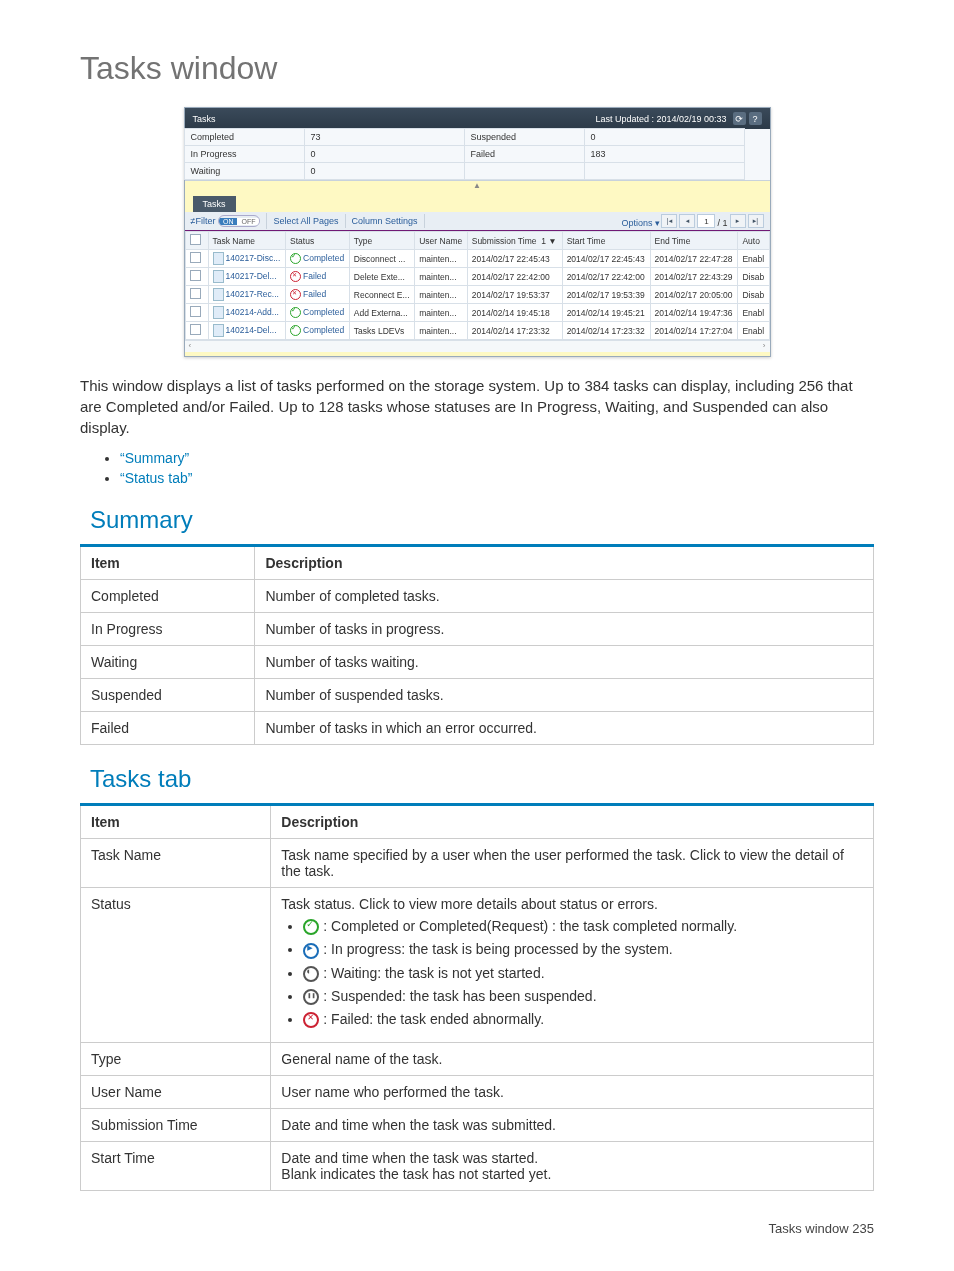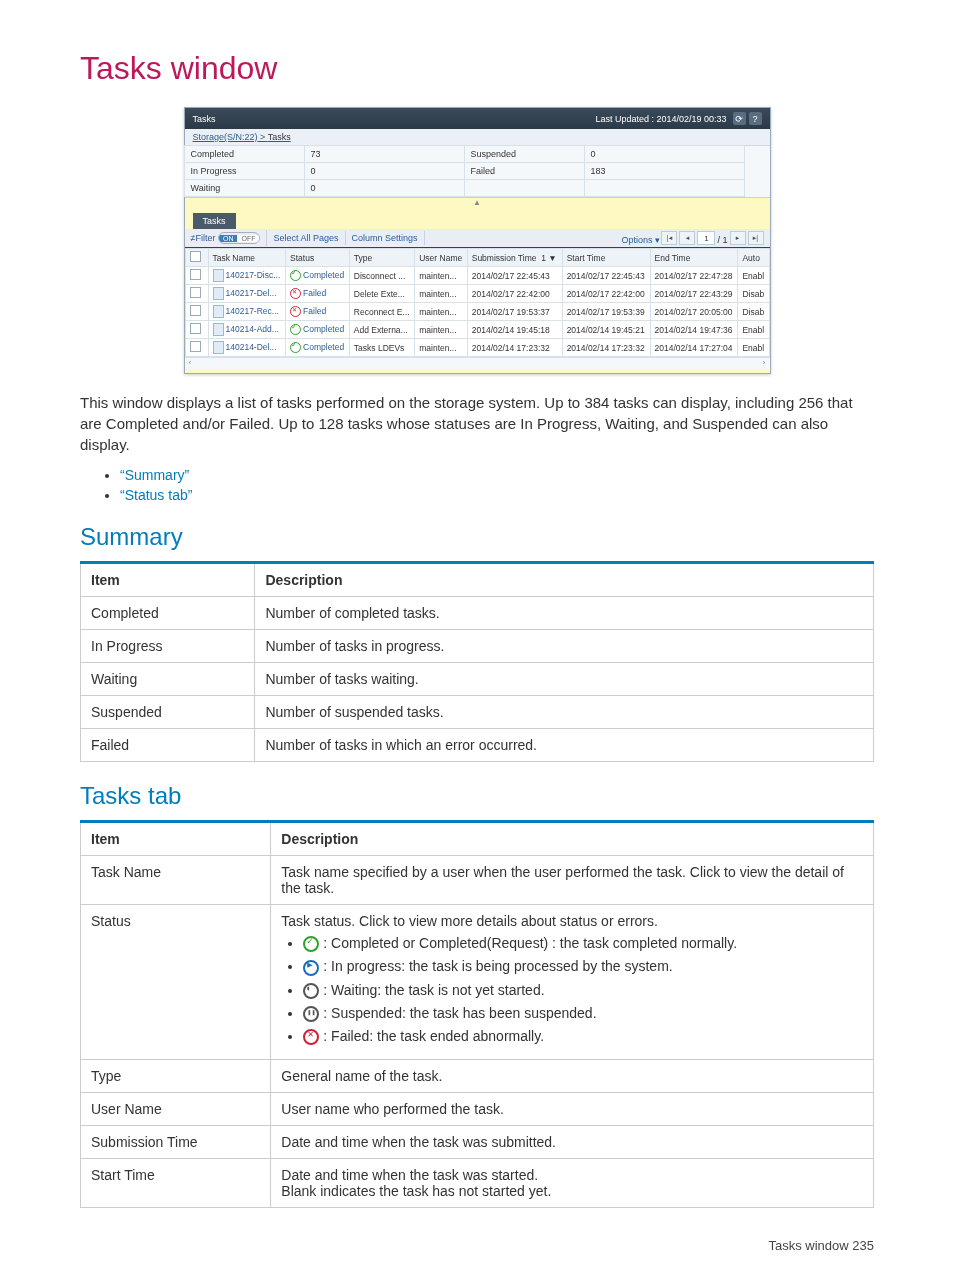--- a/index.html
+++ b/index.html
@@ -6,30 +6,30 @@
     margin: 0;
     font-family: Arial, Helvetica, sans-serif;
     font-size: 14px;
     color: #333;
     background: #fff;
     padding: 50px 80px 40px 80px;
     width: 794px;
     box-sizing: content-box;
   }
   h1.page-title {
-    color: #be185d;
+    color: #737373;
     font-weight: normal;
     font-size: 32px;
     margin: 0 0 20px 0;
   }
   h2.section-title {
     color: #007dba;
     font-weight: normal;
     font-size: 24px;
-    margin: 20px 0 10px 0;
+    margin: 20px 0 10px 10px;
   }
   p.body-text {
     font-size: 15px;
     line-height: 1.4;
     margin: 12px 0;
   }
   ul.link-list {
     margin: 8px 0 20px 0;
     padding-left: 40px;
   }
@@ -240,23 +240,20 @@
 <div class="tasks-window">
   <div class="wnd-header">
     <span>Tasks</span>
     <span style="display:flex;align-items:center;gap:6px;">
       <span>Last Updated : 2014/02/19 00:33</span>
       <span class="hdr-icons">
         <span class="icon">⟳</span>
         <span class="icon">?</span>
       </span>
     </span>
-  </div>
-  <div class="breadcrumb">
-    <span>Storage(S/N:22)</span><span class="sep"> &gt; </span><span style="color:#333;text-decoration:none;">Tasks</span>
   </div>
   <div class="summary-grid">
     <div>Completed</div>
     <div>73</div>
     <div>Suspended</div>
     <div>0</div>
     <div>In Progress</div>
     <div>0</div>
     <div>Failed</div>
     <div>183</div>

